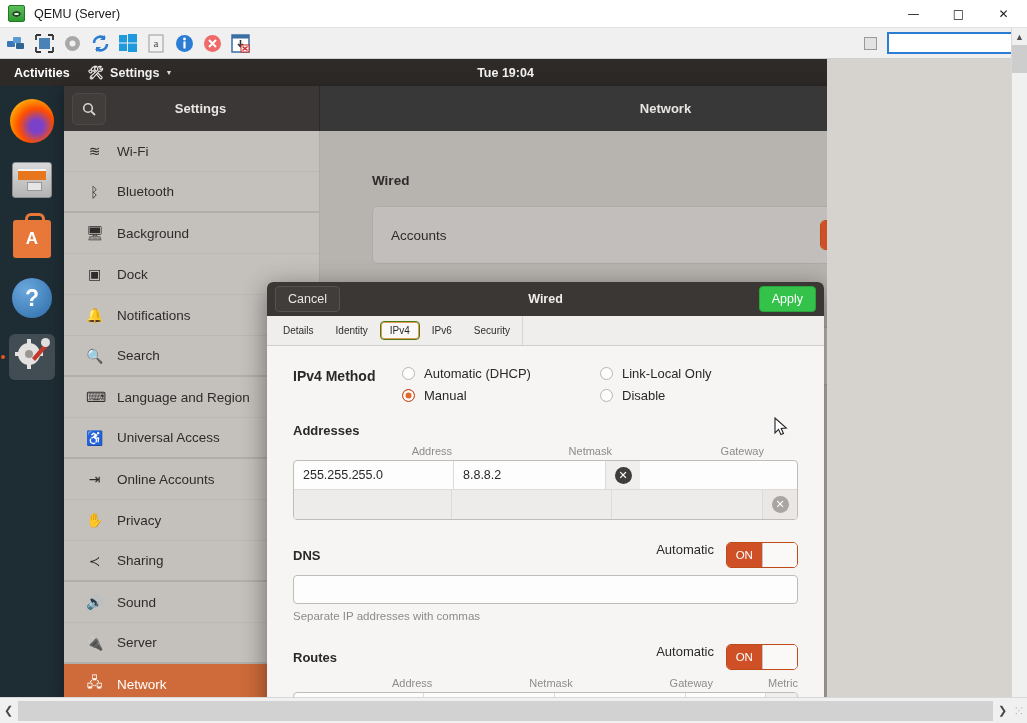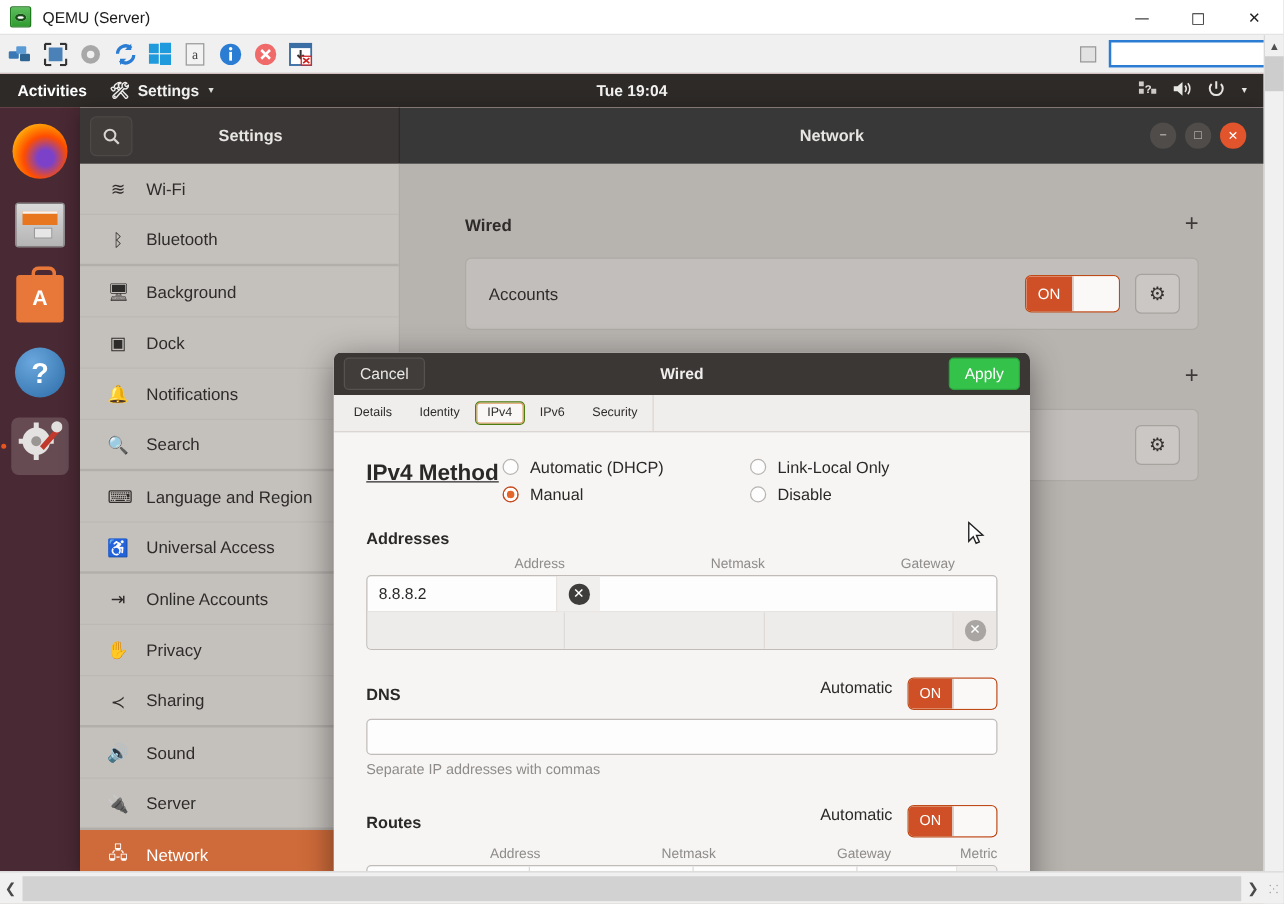--- a/index.html
+++ b/index.html
@@ -85,22 +85,22 @@
     flex: 1; height: 20px; background: #d2d2d2; margin: 0 1px;
   }
   .hscroll .corner {
     width: 16px; height: 22px; display:flex; align-items:center;
     justify-content:center; color:#9a9a9a; font-size:9px;
   }
 
   
   .guest {
     position: absolute; left: 0; top: 59px;
-    width: 1011px; height: 638px; overflow: hidden;
-    background: #fca5a5;
+    width: 827px; height: 638px; overflow: hidden;
+    background: #14b8a6;
   }
   .topbar {
     position: absolute; left: 0; top: 0; width: 1011px; height: 27px;
     background: #2d2a28;
     display: flex; align-items: center; color: #f2f1f0;
     font-size: 12.5px; font-weight: bold;
   }
   .activities { padding: 0 10px 0 14px; color: #ffffff; }
   .settings-menu { display: flex; align-items: center; gap: 6px; padding: 0 8px; }
   .settings-glyph { font-size: 13px; }
@@ -270,21 +270,21 @@
     border: 1px solid transparent;
   }
   .tab.active {
     background: #f9f8f7; border: 1px solid #4d7c0f;
     box-shadow: 0 0 0 1px #e09a60 inset;
   }
   .tabs-rest { flex: 1; border-left: 1px solid #dad6d3; height: 100%; }
 
   .dlg-body { padding: 20px 26px 0 26px; background: #f6f5f4; height: 408px; }
   .method-row { display: flex; align-items: flex-start; margin-bottom: 20px; }
-  .method-label { width: 148px; font-size: 18px; font-weight: bold; color: #2b2928; padding-top:2px;text-decoration:underline;}
+  .method-label { width: 148px; font-size: 14px; font-weight: bold; color: #2b2928; padding-top:2px;}
   .radio-grid { display: flex; flex: 1; }
   .radio-col { width: 198px; display: flex; flex-direction: column; gap: 7px; }
   .radio-item { display: flex; align-items: center; gap: 9px; font-size: 13px; color: #2b2928; }
   .radio {
     width: 13px; height: 13px; border-radius: 50%;
     border: 1px solid #b8b4b1; background: #fdfdfd;
   }
   .radio.sel {
     background: #e5662a; border-color: #c3481b;
     box-shadow: inset 0 0 0 2.5px #ffffff;
@@ -645,20 +645,21 @@
           <div class="grp-head">
             <span class="grp-title">Addresses</span>
           </div>
           <div class="col-heads">
             <div style="width:159px">Address</div>
             <div style="width:160px">Netmask</div>
             <div style="width:152px">Gateway</div>
           </div>
           <div class="addr-table">
             <div class="addr-row">
+              <div class="cell" style="width:160px">255.255.255.0</div>
               <div class="cell" style="width:152px">8.8.8.2</div>
               <div class="del-cell">
                 <div class="del-ico">✕</div>
               </div>
             </div>
             <div class="addr-row empty">
               <div class="cell" style="width:159px"></div>
               <div class="cell" style="width:160px"></div>
               <div class="cell" style="width:152px"></div>
               <div class="del-cell">

